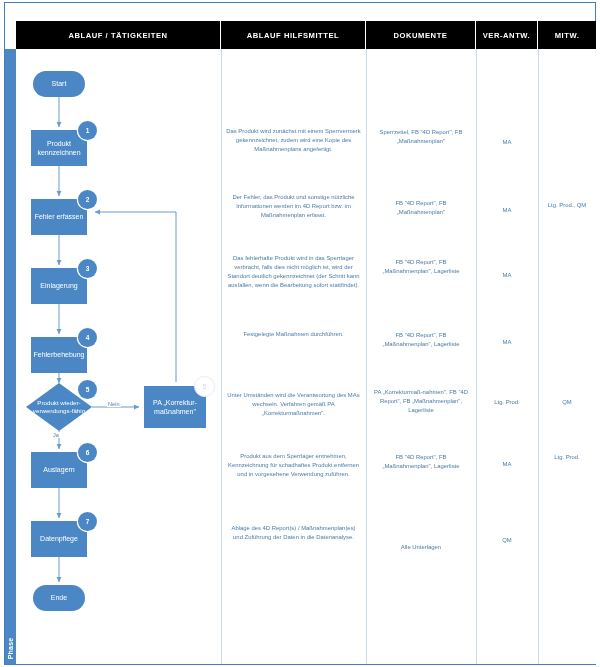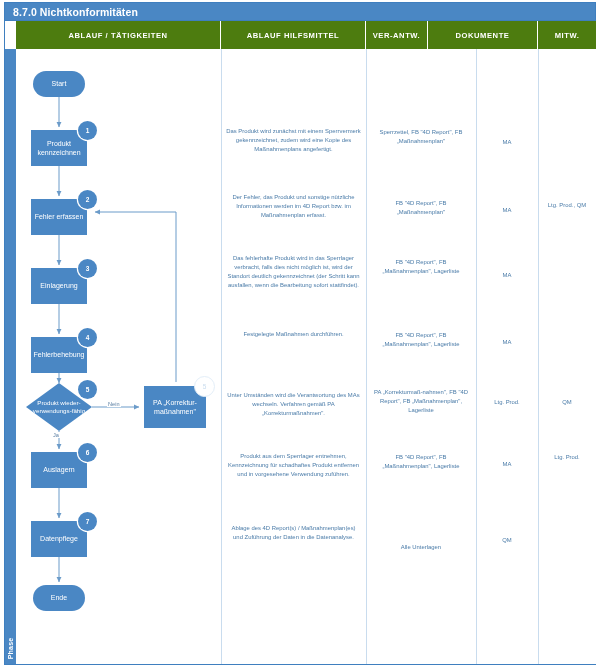--- a/index.html
+++ b/index.html
@@ -20,21 +20,21 @@
   .titlebar{
     position:absolute;left:4px;top:2px;width:592px;height:19px;
     background:#4a87c4;border:1px solid #3f7fbf;box-sizing:border-box;
     color:#ffffff;font-size:10.5px;font-weight:700;
     display:flex;align-items:center;padding-left:8px;letter-spacing:.1px;
   }
 
   
   .headerrow{
     position:absolute;left:16px;top:21px;width:580px;height:28px;
-    background:#4d7c0f;display:flex;box-sizing:border-box;
+    background:#000000;display:flex;box-sizing:border-box;
   }
   .hcell{
     display:flex;align-items:center;justify-content:center;
     color:#fff;font-size:7.6px;font-weight:700;letter-spacing:.55px;
     box-sizing:border-box;text-align:center;
     border-right:1px solid #ffffff;
   }
   .hcell:last-child{border-right:none;}
   .hc1{width:205px;}
   .hc2{width:145px;text-align:center;}
@@ -114,27 +114,26 @@
   .col-ver{left:462px;width:58px;}
   .col-mit{left:524px;width:54px;}
 </style>
 </head>
 <body>
 
 <div class="page">
 
   <div class="frame"></div>
 
-  <div class="titlebar">8.7.0 Nichtkonformitäten</div>
 
   <div class="headerrow">
     <div class="hcell hc1">ABLAUF / TÄTIGKEITEN</div>
     <div class="hcell hc2">ABLAUF HILFSMITTEL</div>
+    <div class="hcell hc3">DOKUMENTE</div>
     <div class="hcell hc4">VER-ANTW.</div>
-    <div class="hcell hc3">DOKUMENTE</div>
     <div class="hcell hc5">MITW.</div>
   </div>
 
   <div class="phaselane">
     <div class="phaselabel">Phase</div>
   </div>
 
   <div class="body">
 
     <div class="vsep v1"></div>

